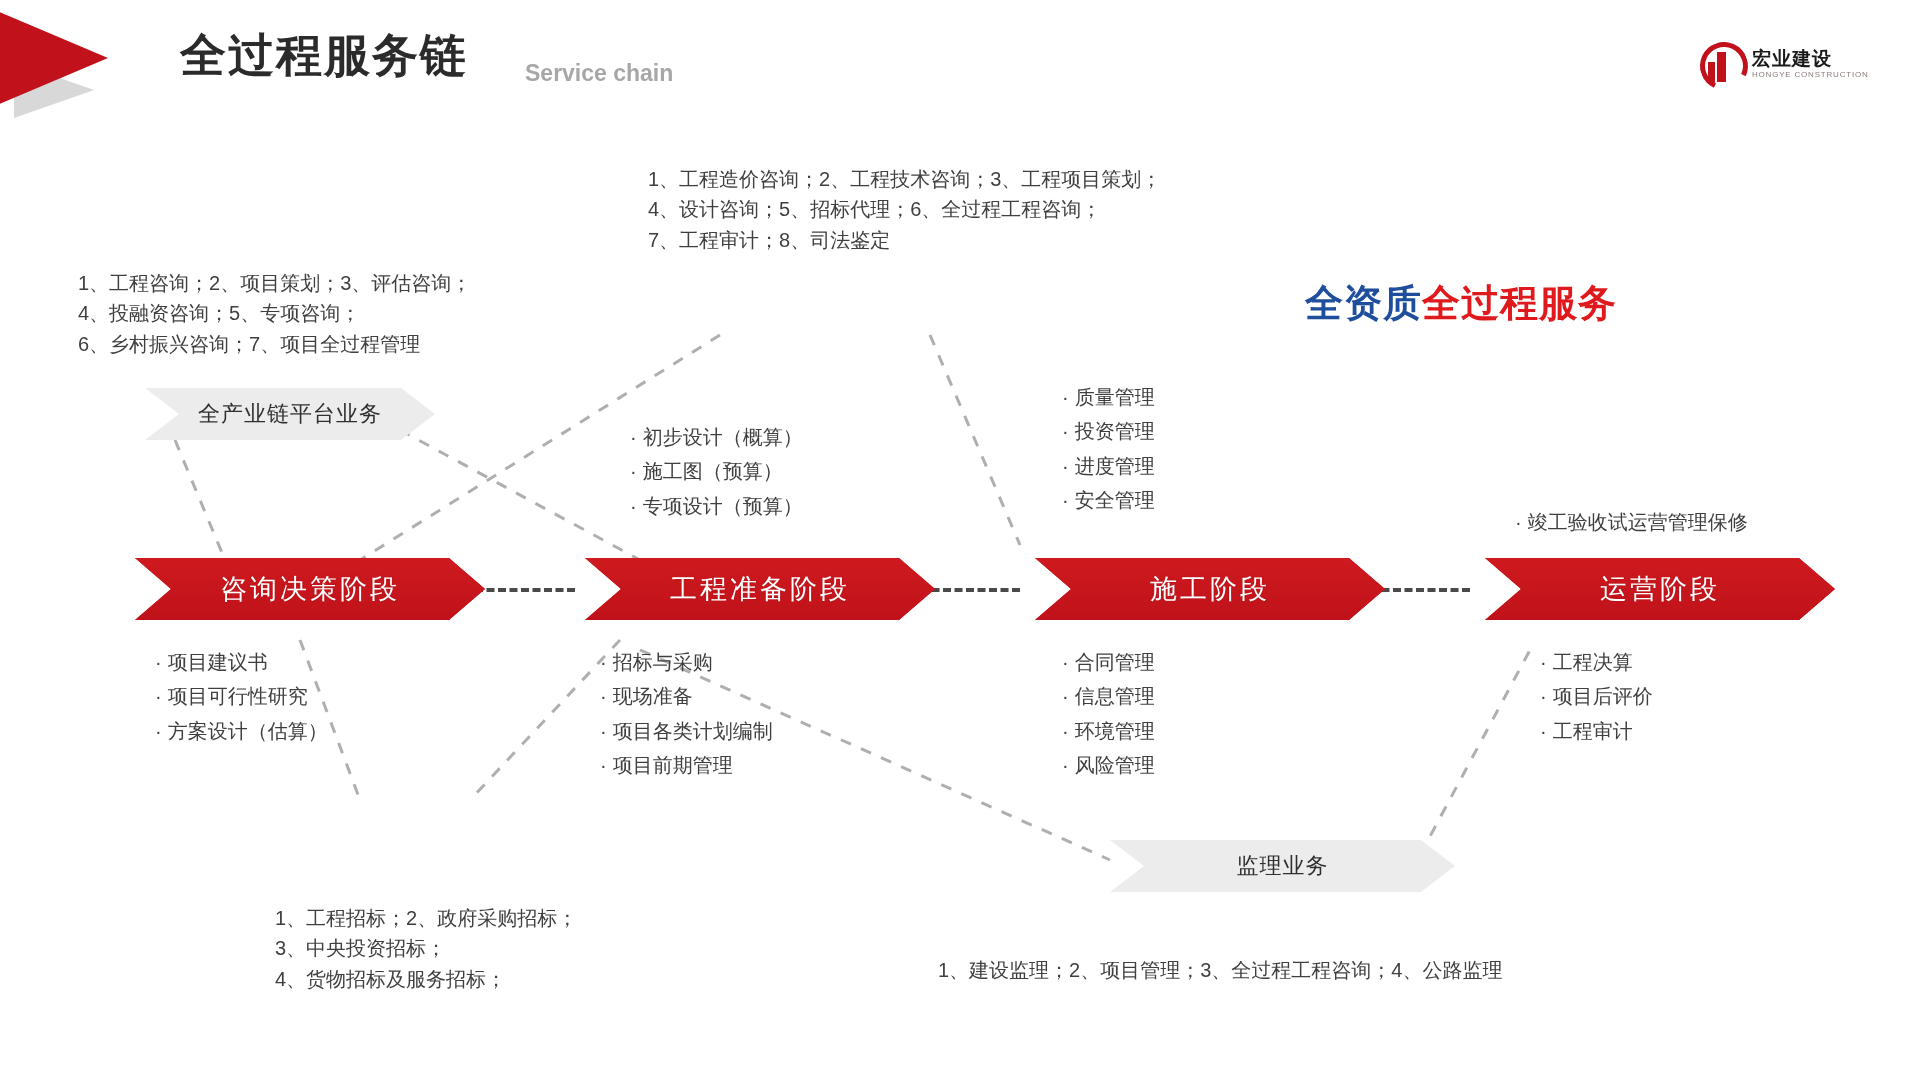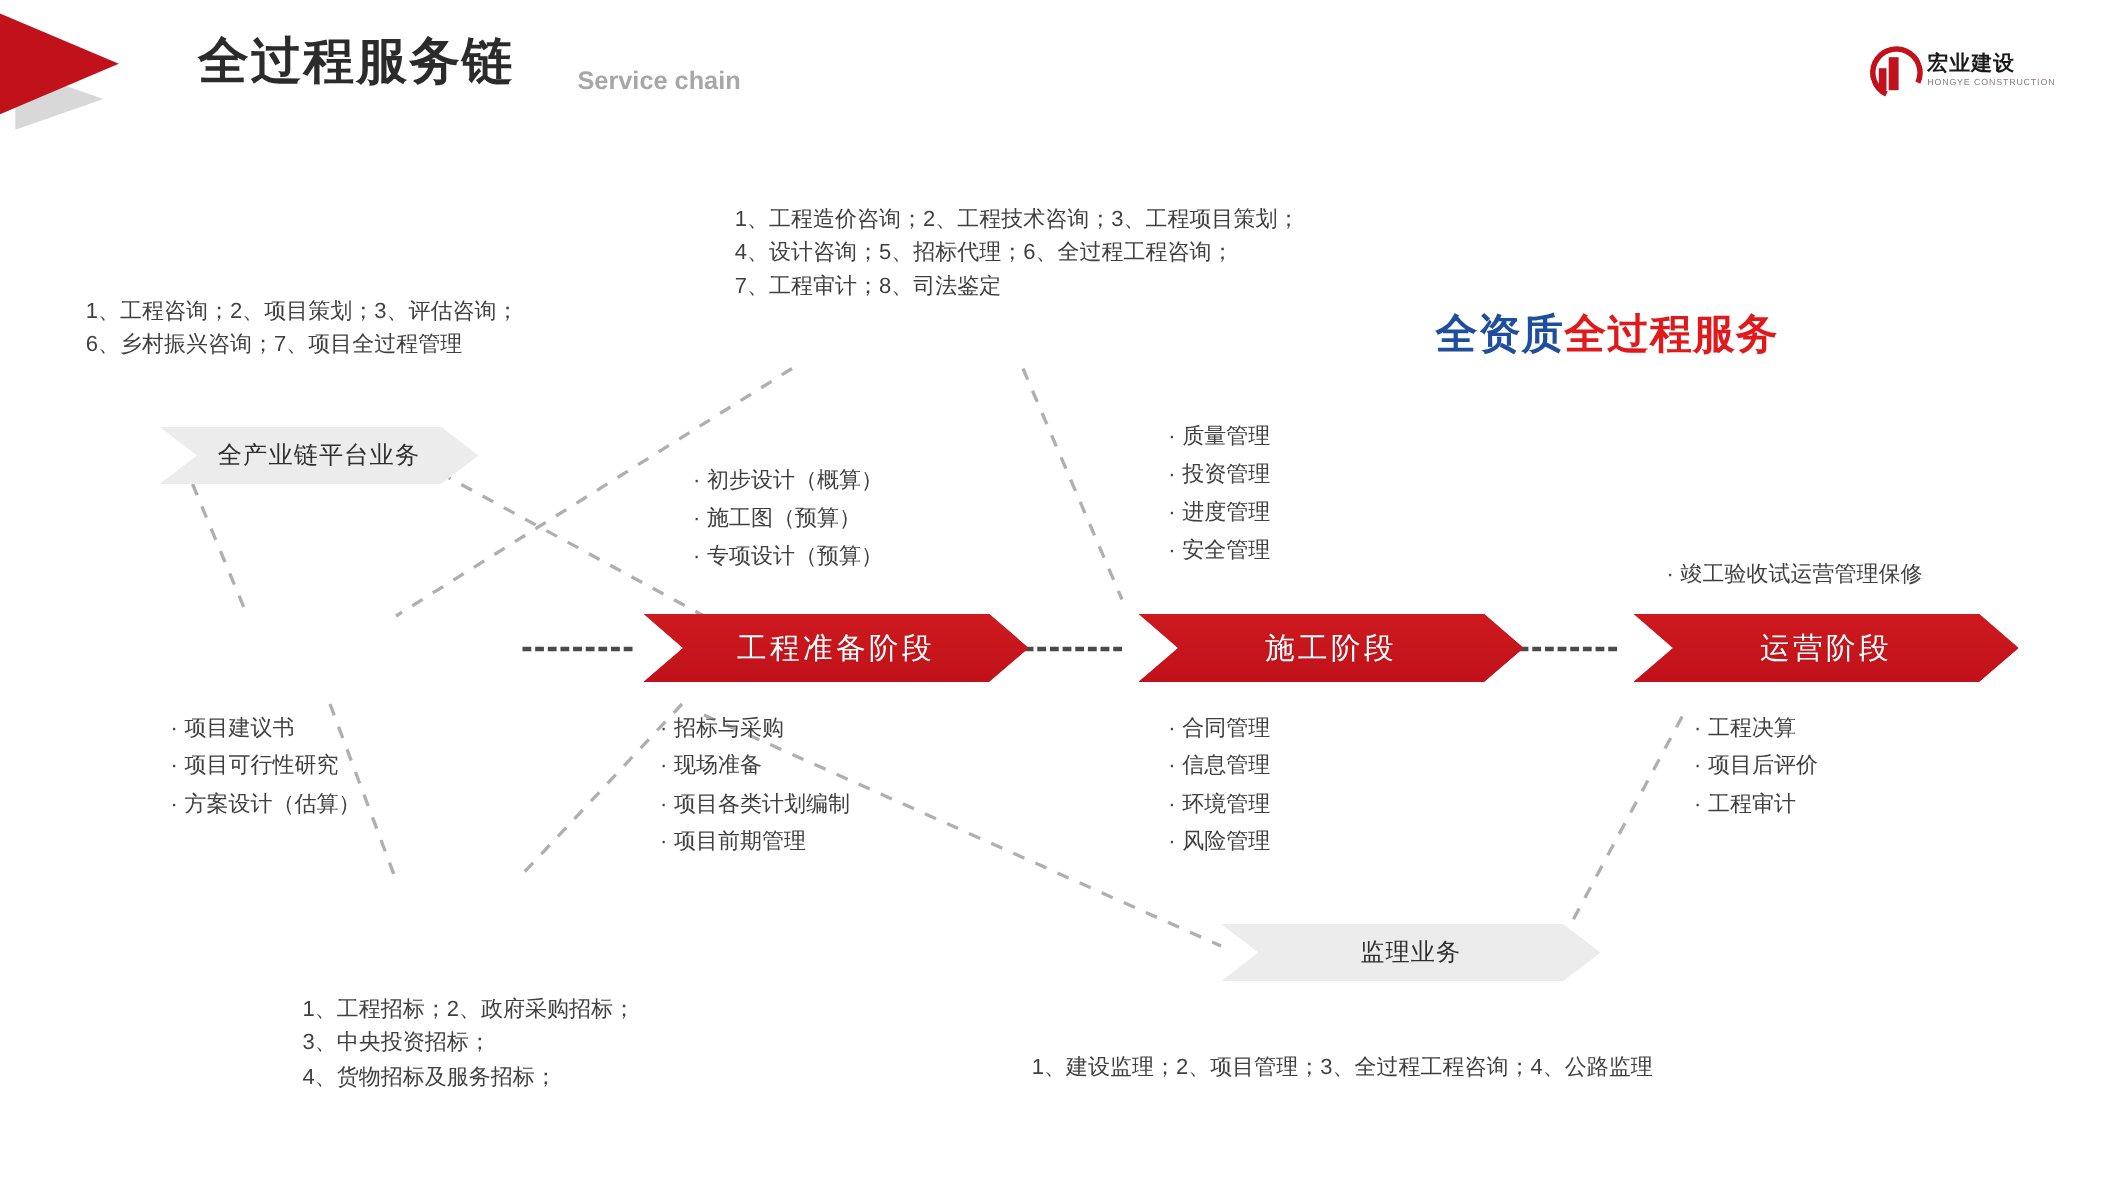--- a/index.html
+++ b/index.html
@@ -149,39 +149,43 @@
       <line x1="1420" y1="855" x2="1530" y2="650"></line>
     </g>
   </svg>
 
   <div class="link" style="left:475px;top:588px;width:100px;"></div>
   <div class="link" style="left:920px;top:588px;width:100px;"></div>
   <div class="link" style="left:1370px;top:588px;width:100px;"></div>
 
   <div class="txtblock" style="left:78px;top:268px;">
     <div>1、工程咨询；2、项目策划；3、评估咨询；</div>
+    <div>4、投融资咨询；5、专项咨询；</div>
     <div>6、乡村振兴咨询；7、项目全过程管理</div>
   </div>
 
-  <div class="txtblock" style="left:648px;top:184px;margin-left:20px;">
+  <div class="txtblock" style="left:648px;top:164px;">
     <div>1、工程造价咨询；2、工程技术咨询；3、工程项目策划；</div>
     <div>4、设计咨询；5、招标代理；6、全过程工程咨询；</div>
     <div>7、工程审计；8、司法鉴定</div>
   </div>
 
   <div class="gchev" style="left:145px;top:388px;width:290px;">
     <span>全产业链平台业务</span>
   </div>
 
 
 
   <div class="gchev" style="left:1110px;top:840px;width:345px;">
     <span>监理业务</span>
   </div>
 
+  <div class="chev" style="left:135px;top:558px;width:350px;">
+    <span>咨询决策阶段</span>
+  </div>
 
   <div class="chev" style="left:585px;top:558px;width:350px;">
     <span>工程准备阶段</span>
   </div>
 
   <div class="chev" style="left:1035px;top:558px;width:350px;">
     <span>施工阶段</span>
   </div>
 
   <div class="chev" style="left:1485px;top:558px;width:350px;">

